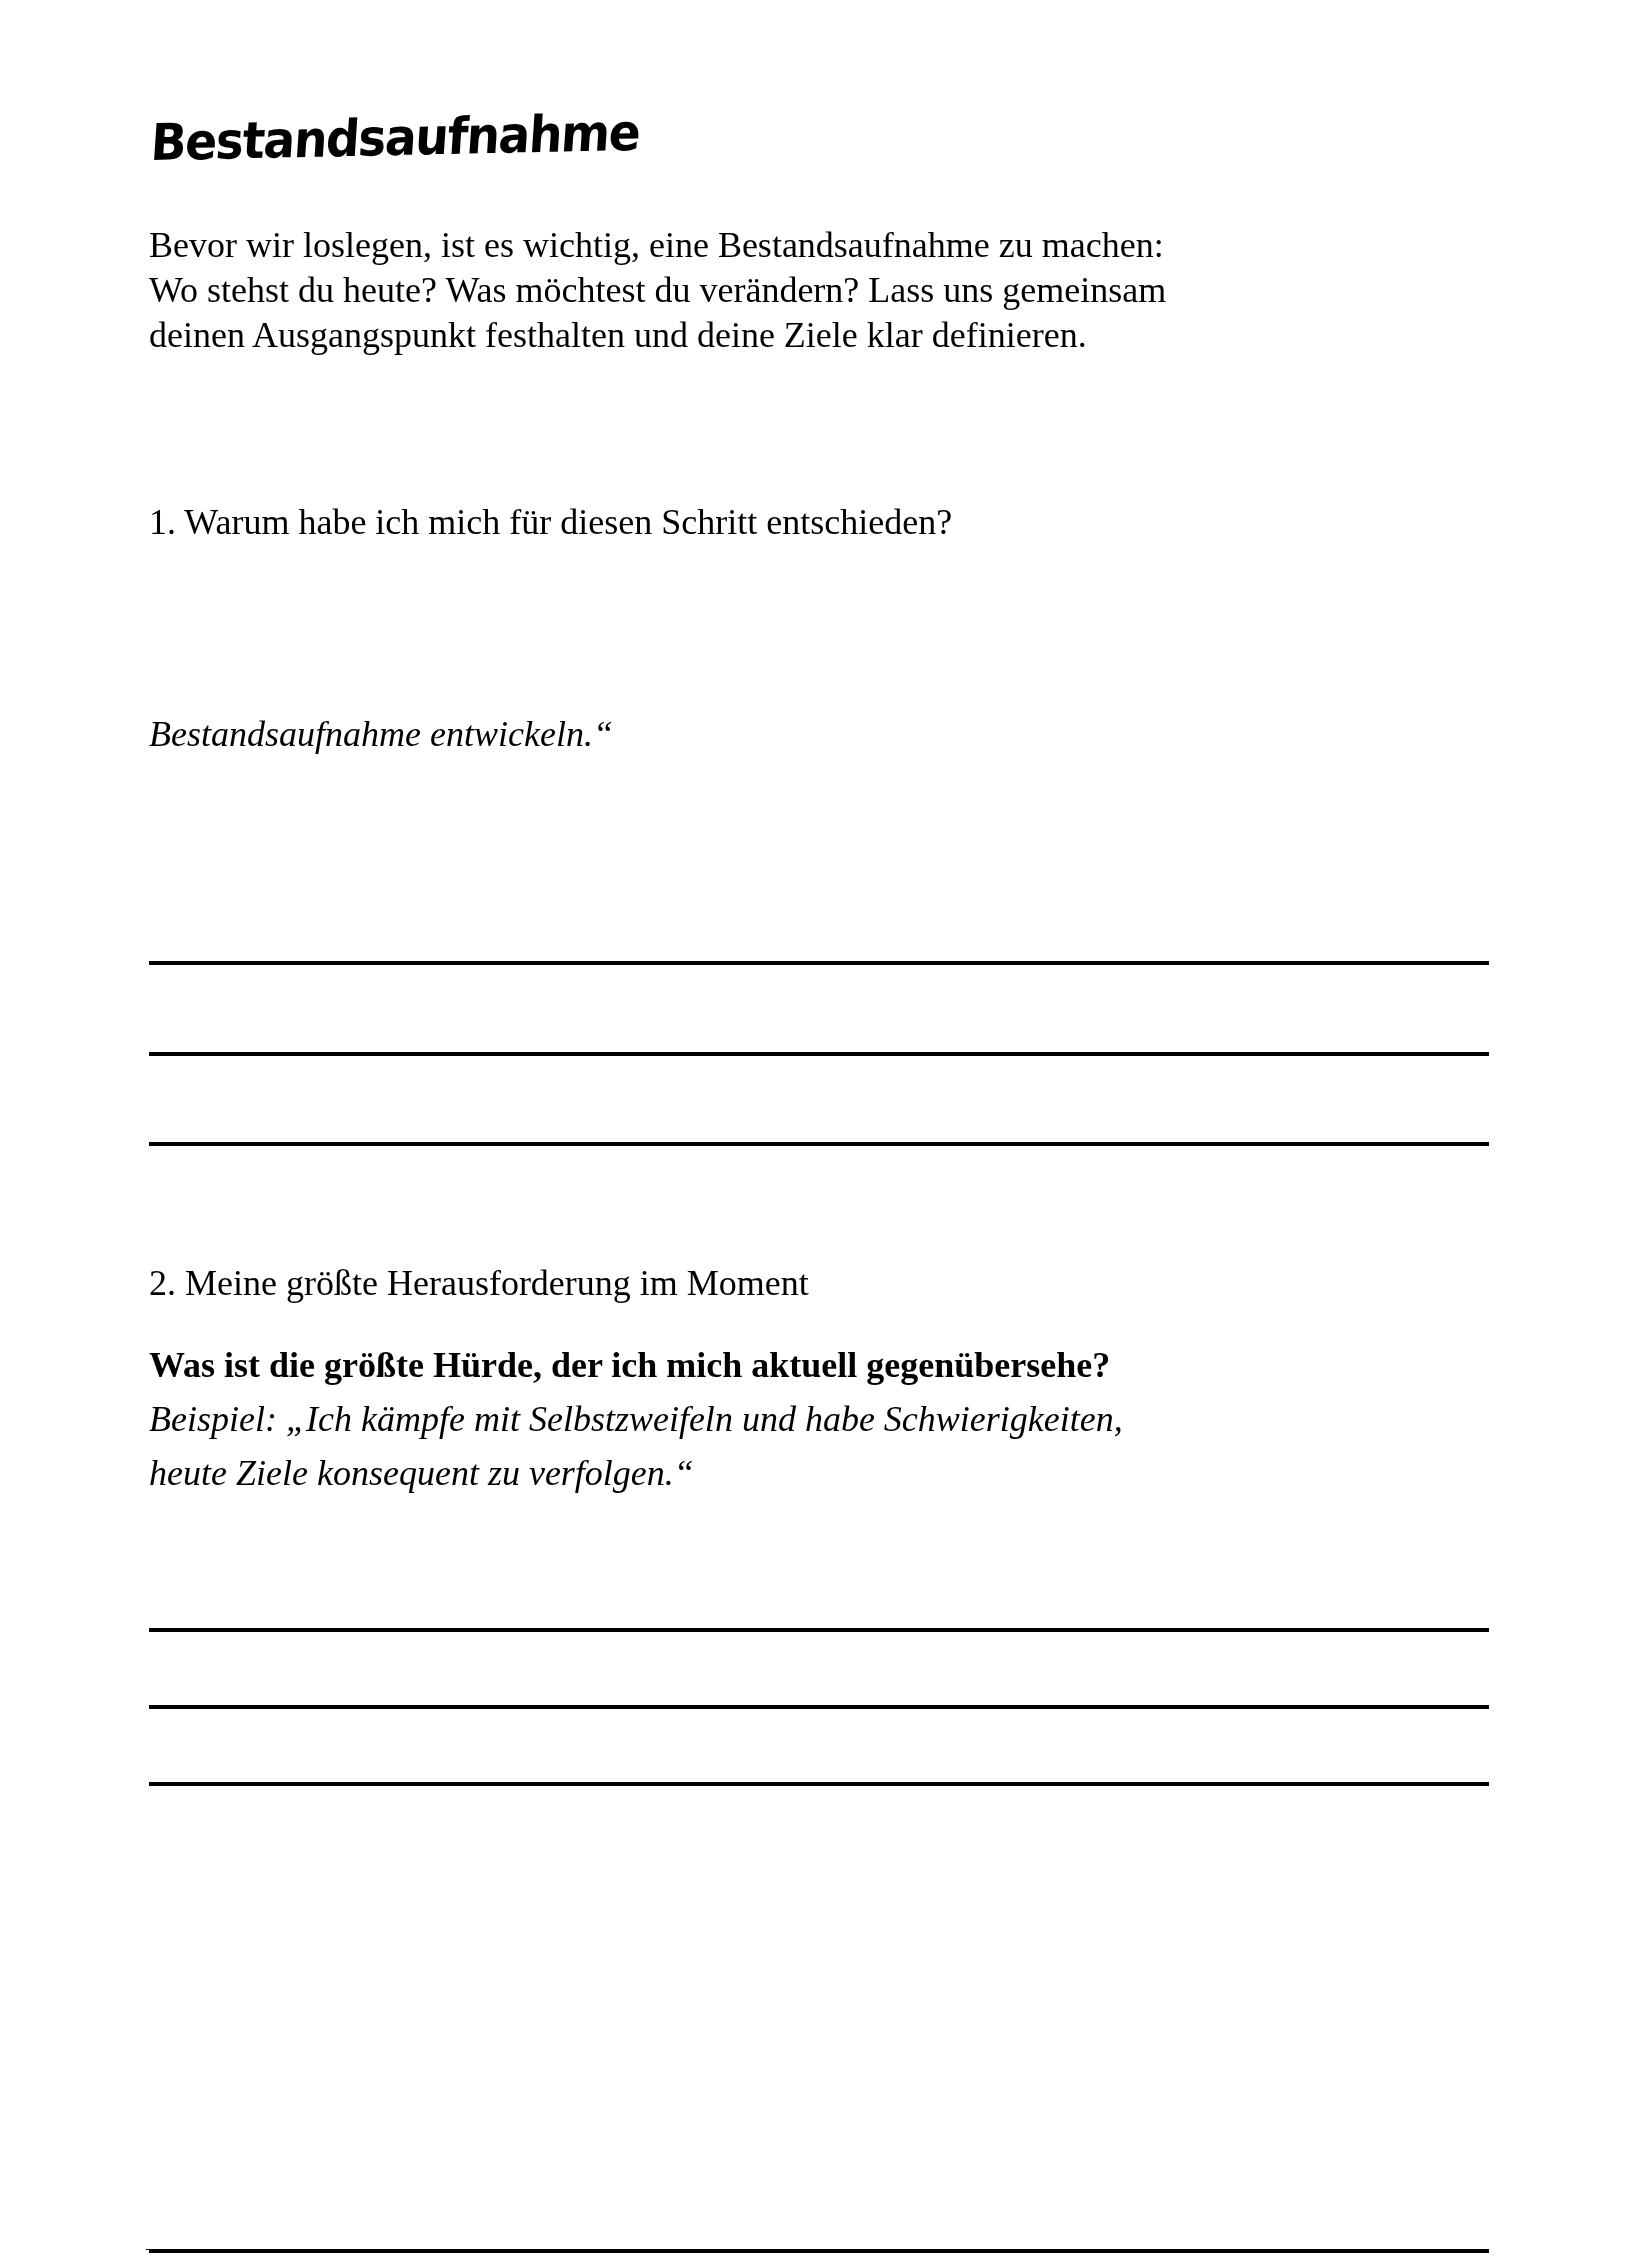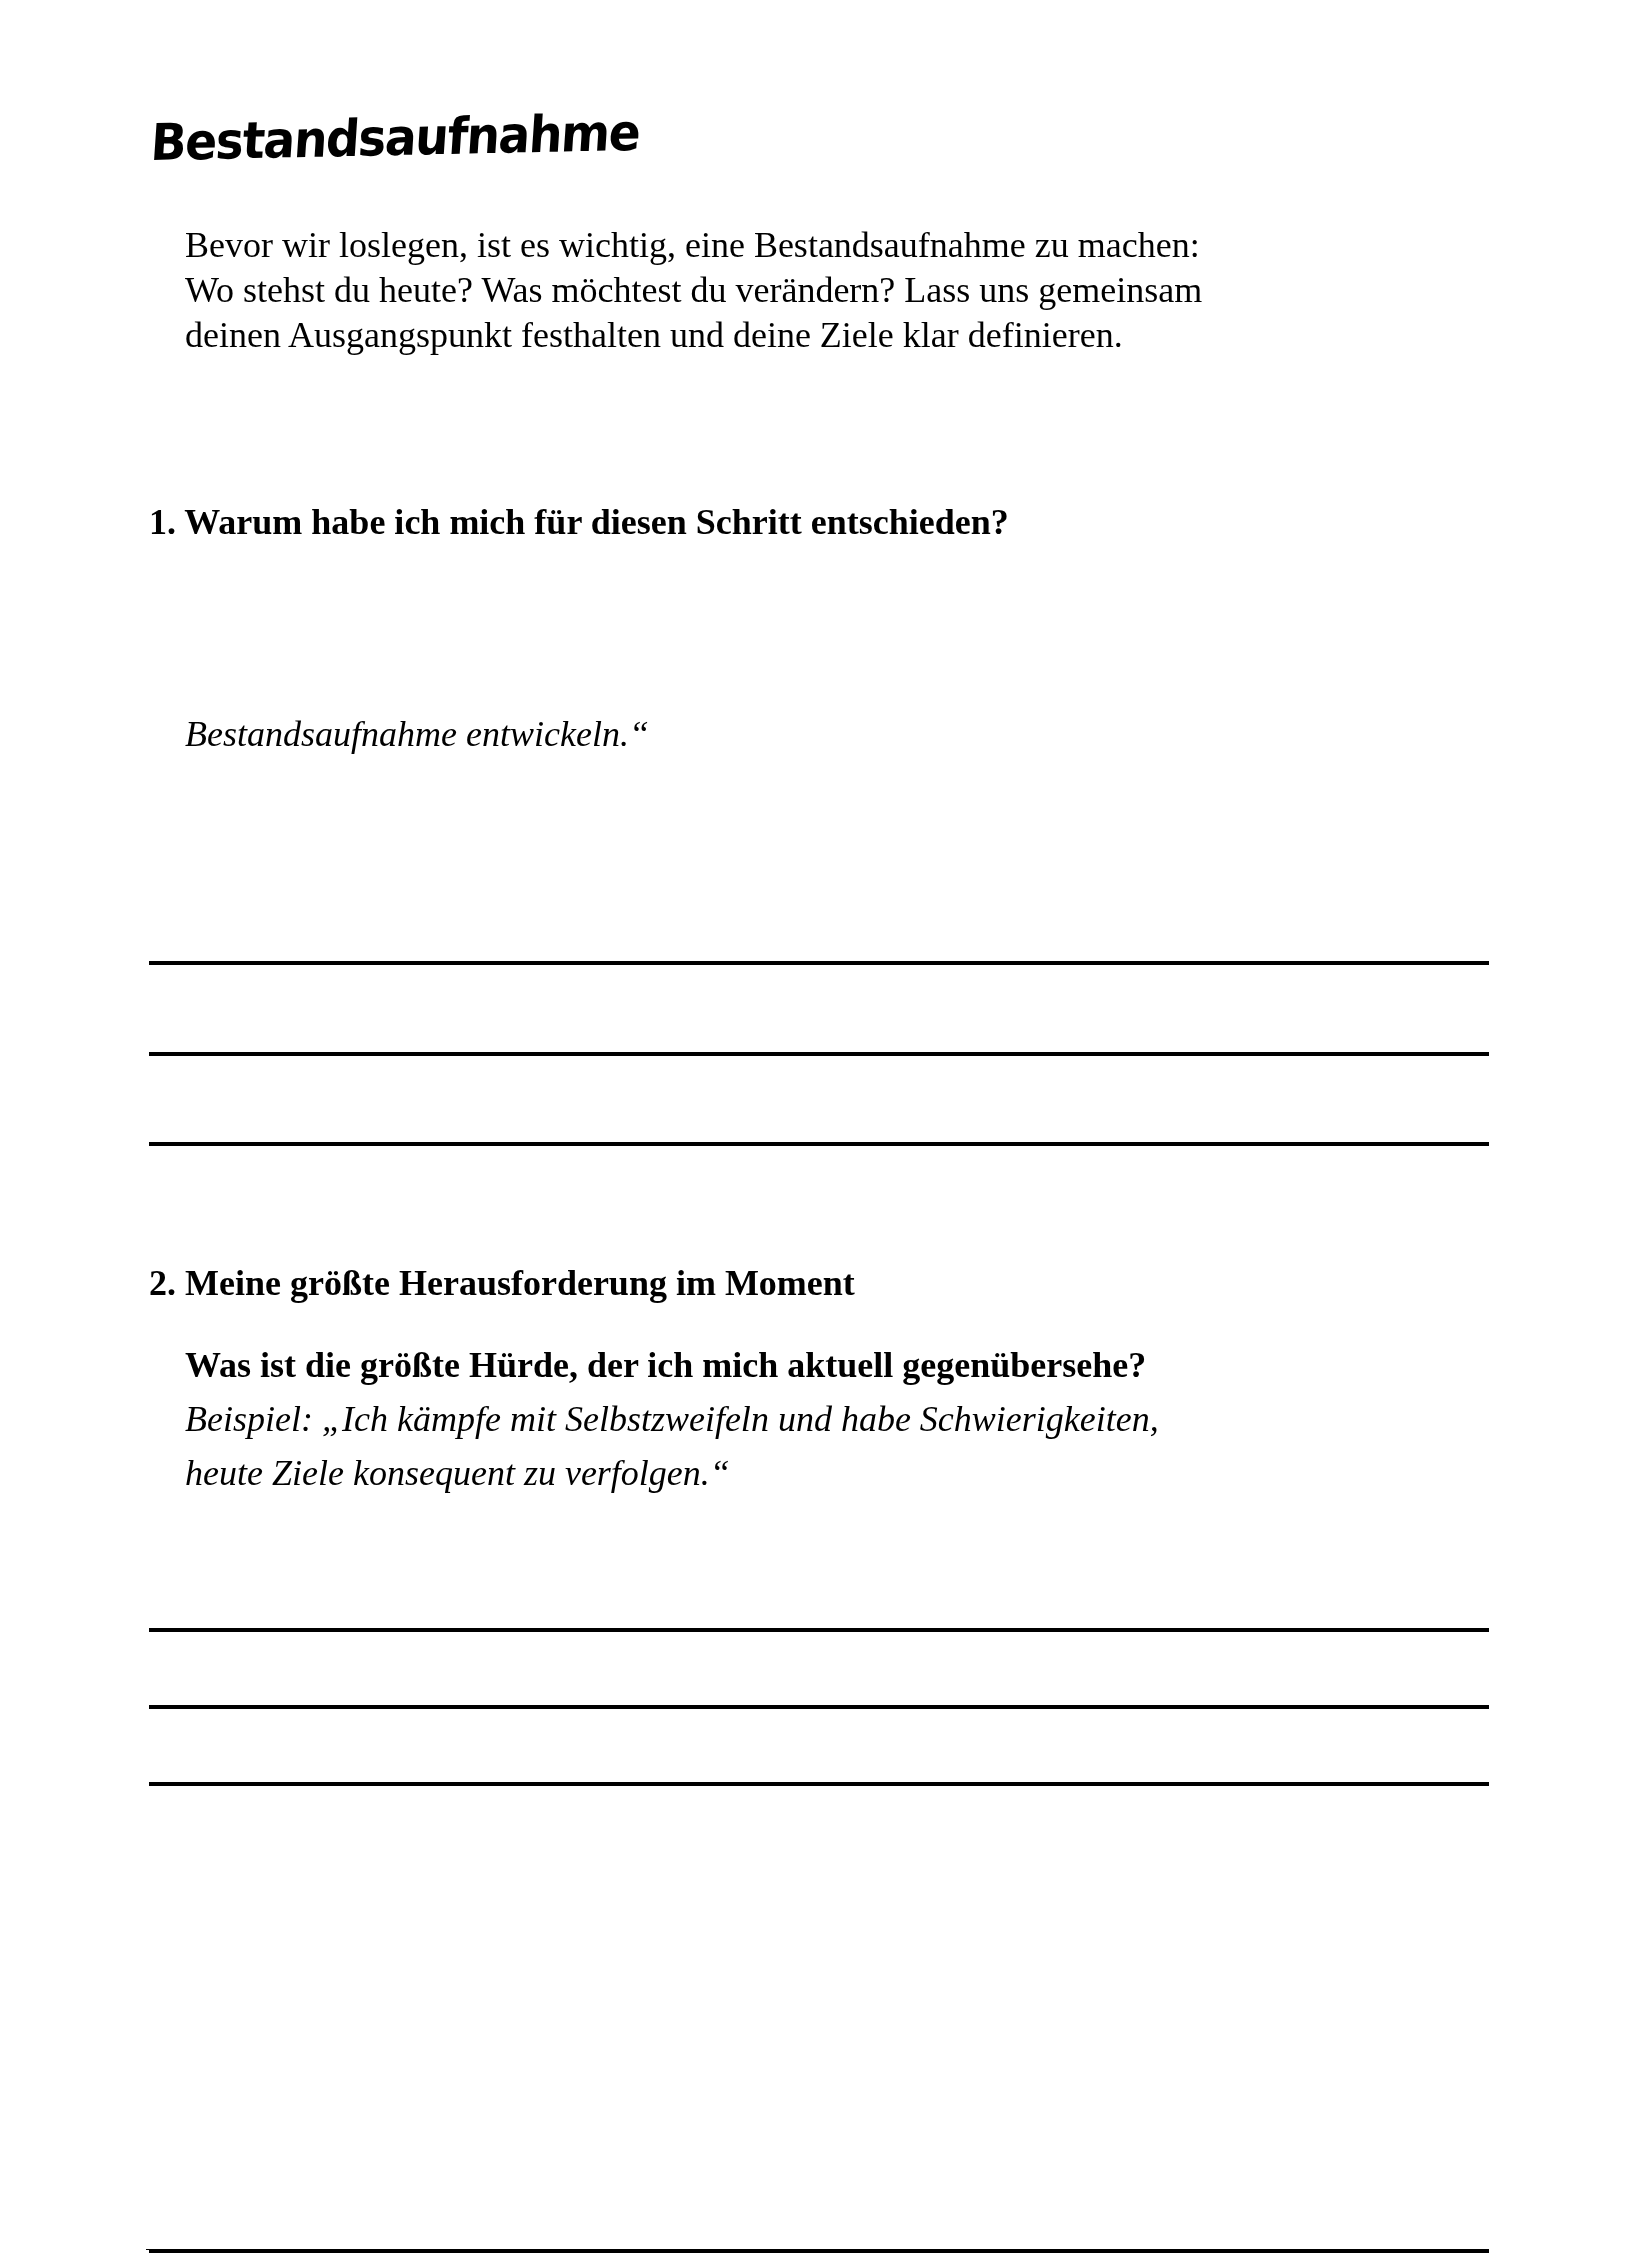--- a/index.html
+++ b/index.html
@@ -33,30 +33,30 @@
 
   .body-text {
     left: 149px;
     width: 1345px;
     font-size: 36px;
     line-height: 45px;
   }
   .intro { top: 223px; }
 
   .sec-heading {
-    font-weight: 700;
+    font-weight: 400;
     white-space: nowrap;
   }
   .q-bold { font-weight: 700; }
   .example {
     font-style: italic;
     line-height: 54px;
   }
 
-  .line-row { white-space: nowrap; margin-left: 36px; }
+  .line-row { white-space: nowrap; }
 
   .answer-line {
     left: 149px;
     width: 1340px;
     height: 3.6px;
     background: #000000;
   }
 
   .footer-rule-thick {
     left: 149px;

